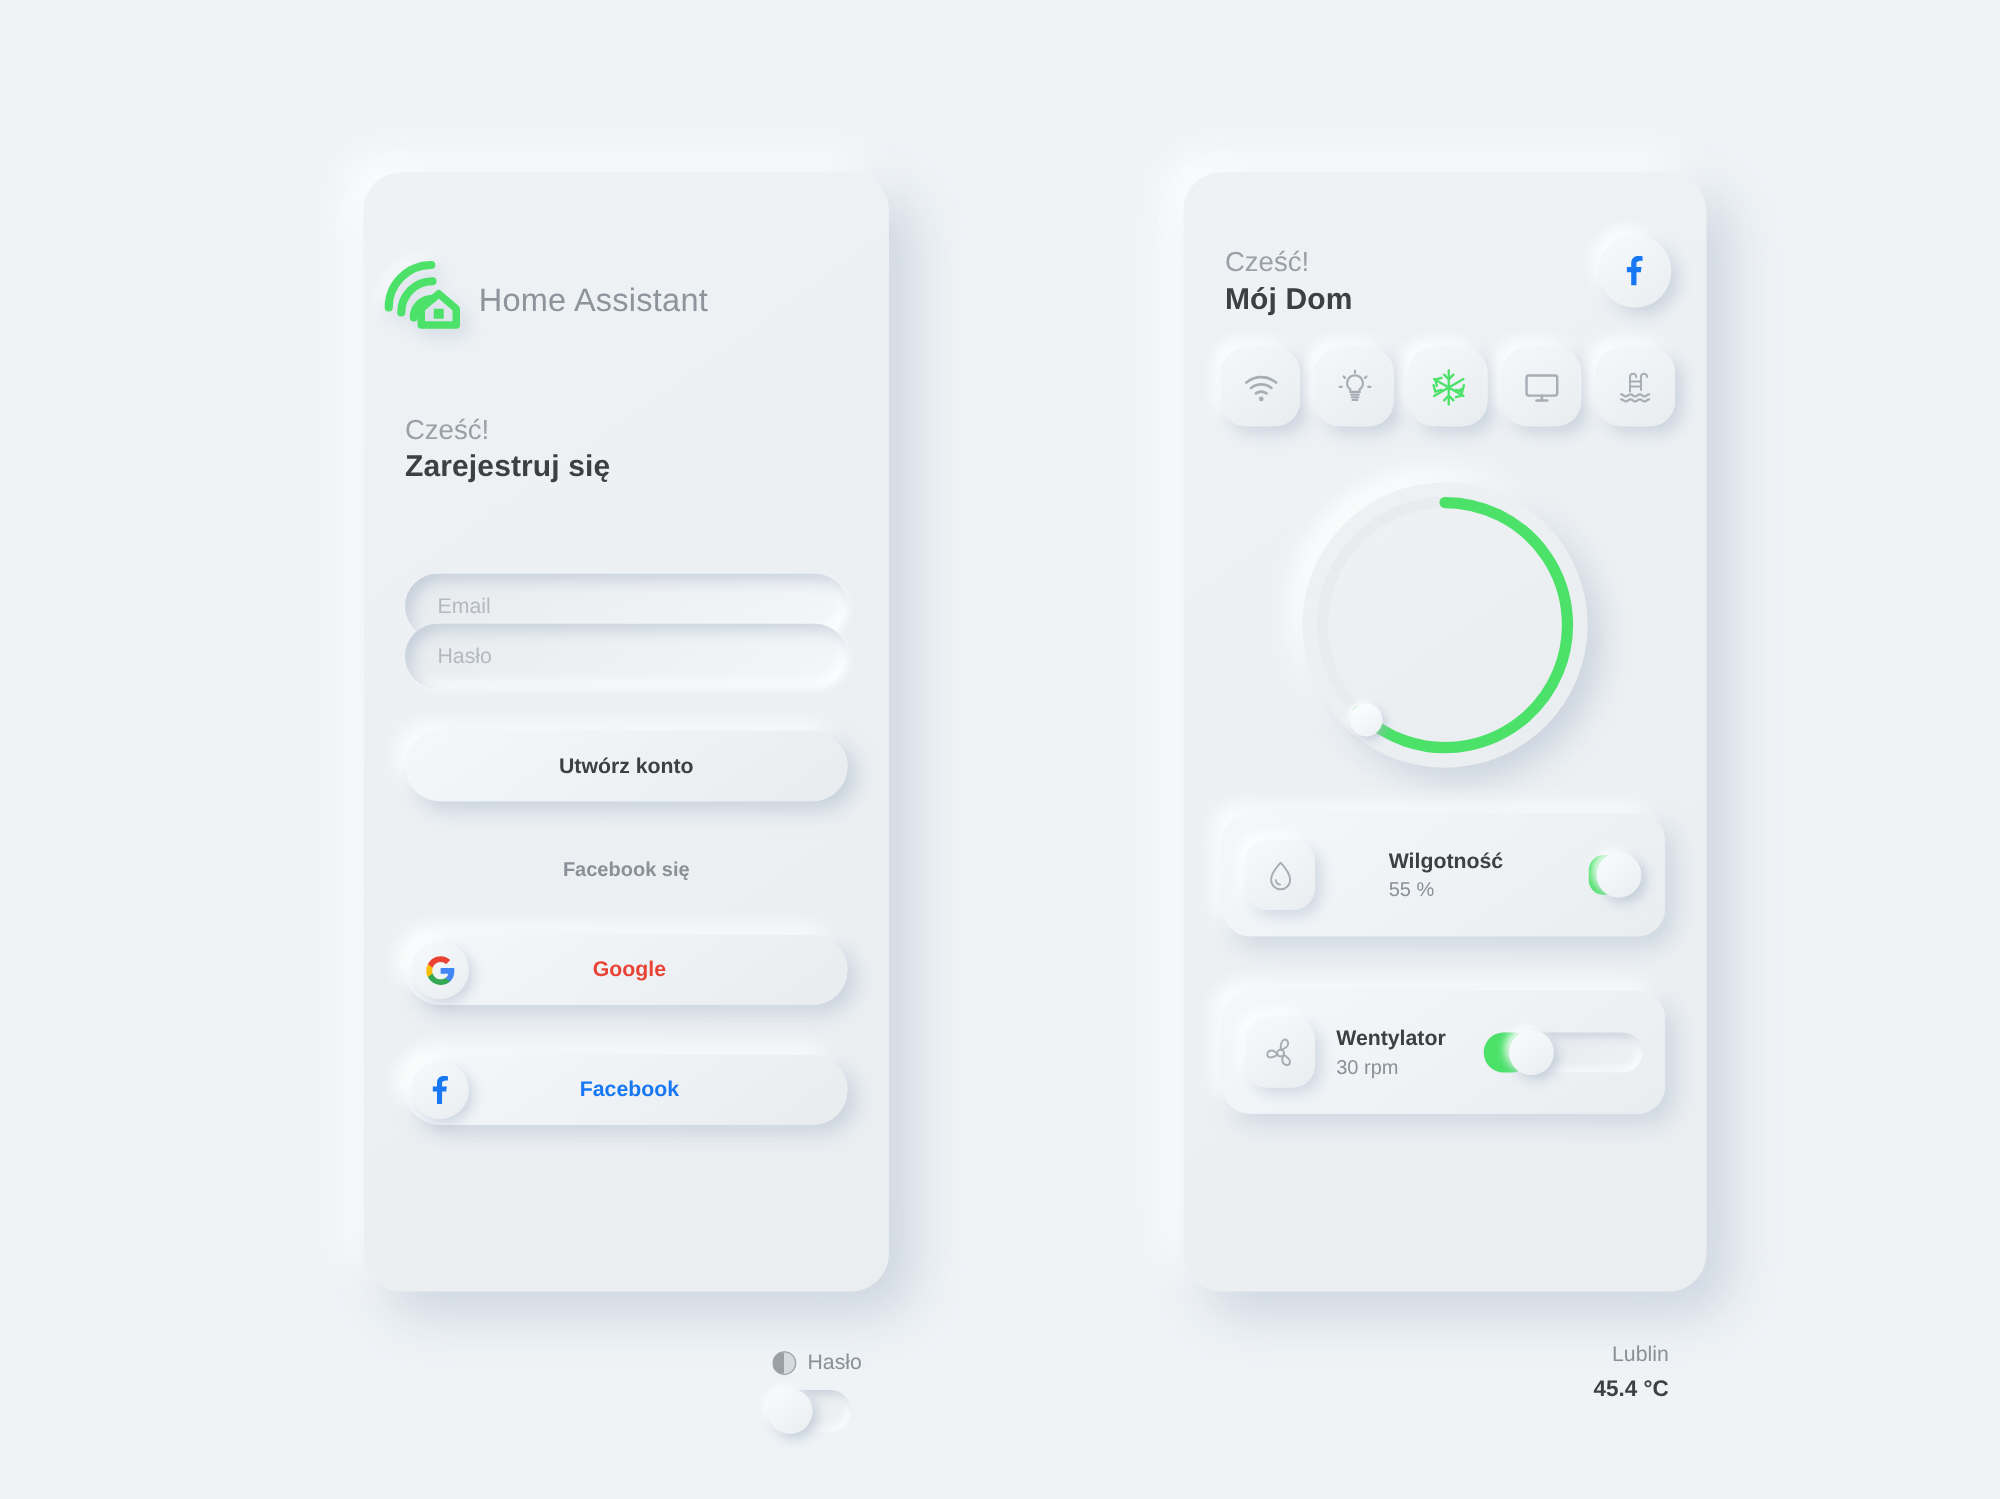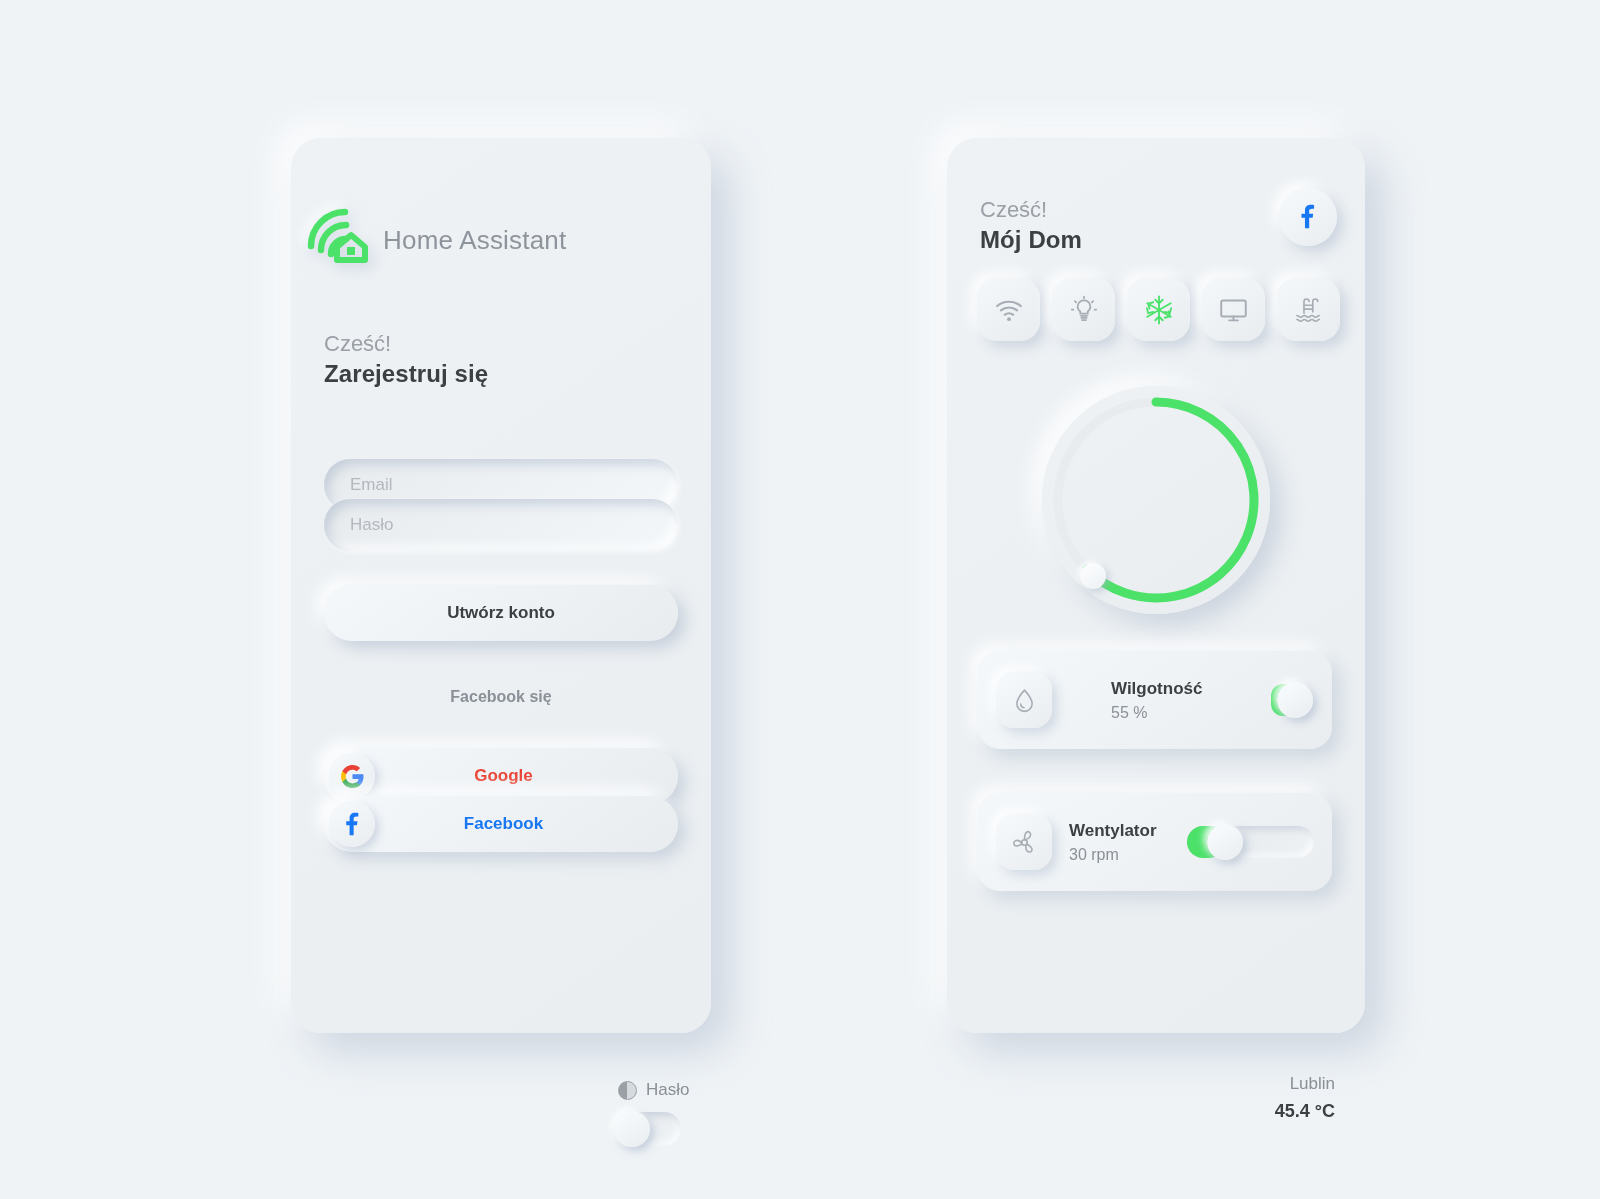--- a/index.html
+++ b/index.html
@@ -86,21 +86,21 @@
   
   .social {
     position: absolute; left: 33px; width: 354px; height: 56px;
     border-radius: 28px;
     background: linear-gradient(145deg, #f4f8fb, #e8ecef);
     box-shadow: 7px 7px 15px rgba(163,177,198,0.45),
                -7px -7px 15px rgba(255,255,255,0.95);
     display: flex; align-items: center; cursor: pointer;
   }
   #social-google   { top: 610px; }
-  #social-facebook { top: 658px; }
+  #social-facebook { top: 706px; }
   .social-badge {
     width: 46px; height: 46px; margin-left: 5px; border-radius: 50%;
     background: linear-gradient(145deg, #f6fafd, #e9edf0);
     box-shadow: 4px 4px 9px rgba(163,177,198,0.45),
                -4px -4px 9px rgba(255,255,255,0.95);
     display: flex; align-items: center; justify-content: center; flex: none;
   }
   .social-label {
     flex: 1; text-align: center; font-size: 17px; font-weight: 700;
     margin-right: 46px;

